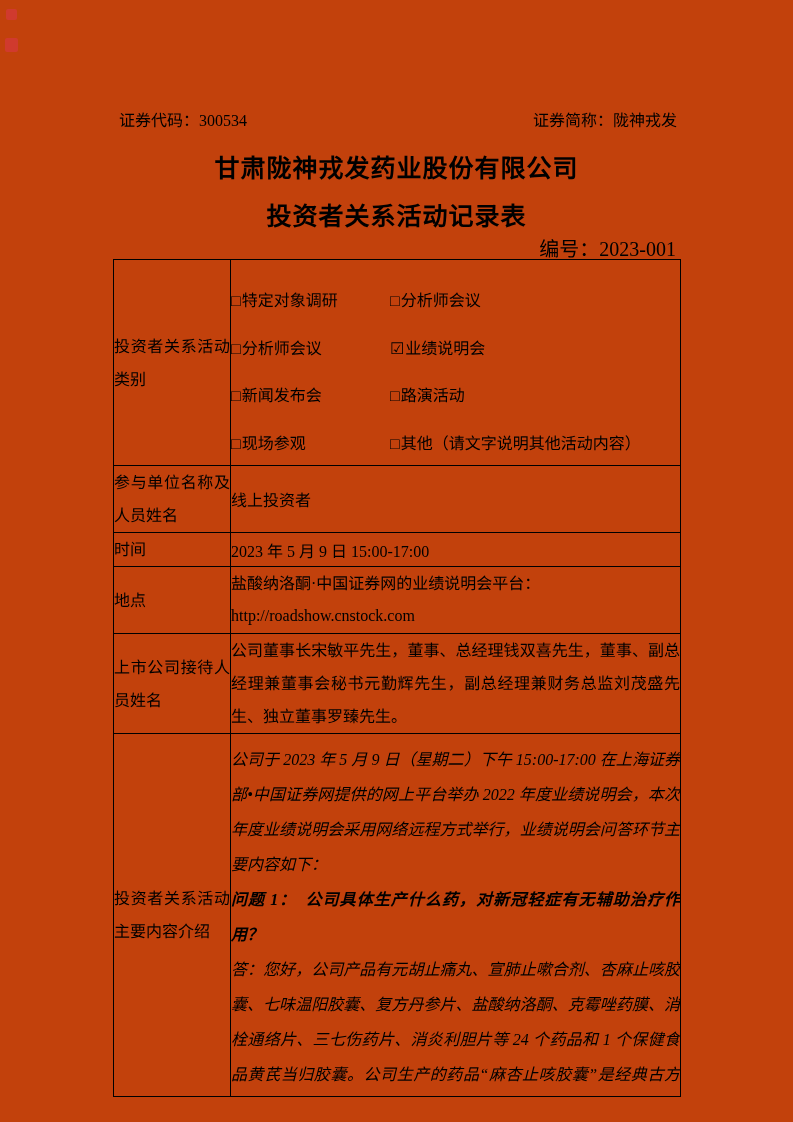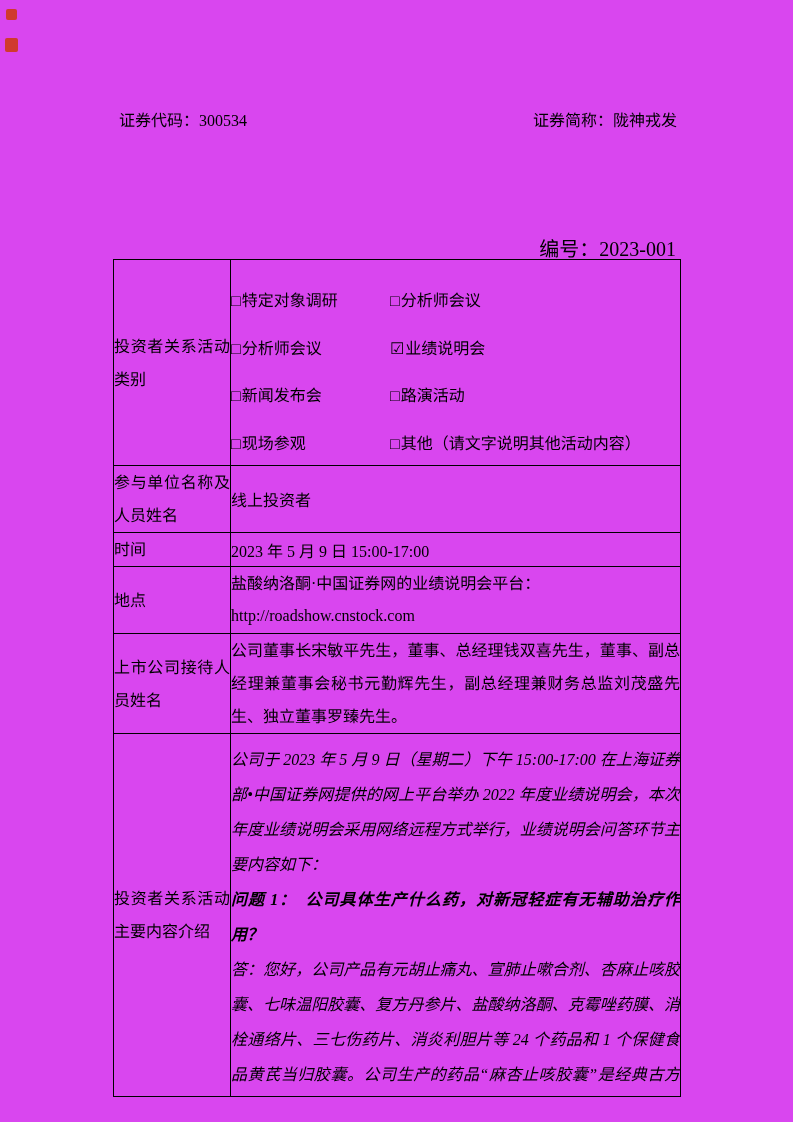--- a/index.html
+++ b/index.html
@@ -1,17 +1,17 @@
 <!DOCTYPE html>
 <html lang="zh-CN"><head>
 <meta charset="utf-8">
 <style>
   html,body{margin:0;padding:0;background:#fff;}
   .page{
-    position:relative;width:793px;height:1122px;background:#d946ef;overflow:hidden;
+    position:relative;width:793px;height:1122px;background:#c2410c;overflow:hidden;
     font-family:"Liberation Serif","DejaVu Serif",serif;color:#000;
   }
   
   .red-mark{position:absolute;background:#d03a2e;border-radius:2px;}
   .red-mark.m1{left:6px;top:9px;width:11px;height:11px;}
   .red-mark.m2{left:5px;top:38px;width:13px;height:14px;}
 
   .meta-row{
     position:absolute;left:119px;right:116px;top:111px;
     display:flex;justify-content:space-between;font-size:16px;line-height:20px;
@@ -61,20 +61,22 @@
 <div class="page">
 
   <div class="red-mark m1"></div>
   <div class="red-mark m2"></div>
 
   <div class="meta-row">
     <span>证券代码：300534</span>
     <span>证券简称：陇神戎发</span>
   </div>
 
+  <div class="doc-company">甘肃陇神戎发药业股份有限公司</div>
+  <div class="doc-title">投资者关系活动记录表</div>
   <div class="doc-no">编号：2023-001</div>
 
   <table class="record">
     <colgroup>
         <col style="width:117px">
         <col>
       </colgroup>
 
     <tbody>
         <tr style="height:127px">

